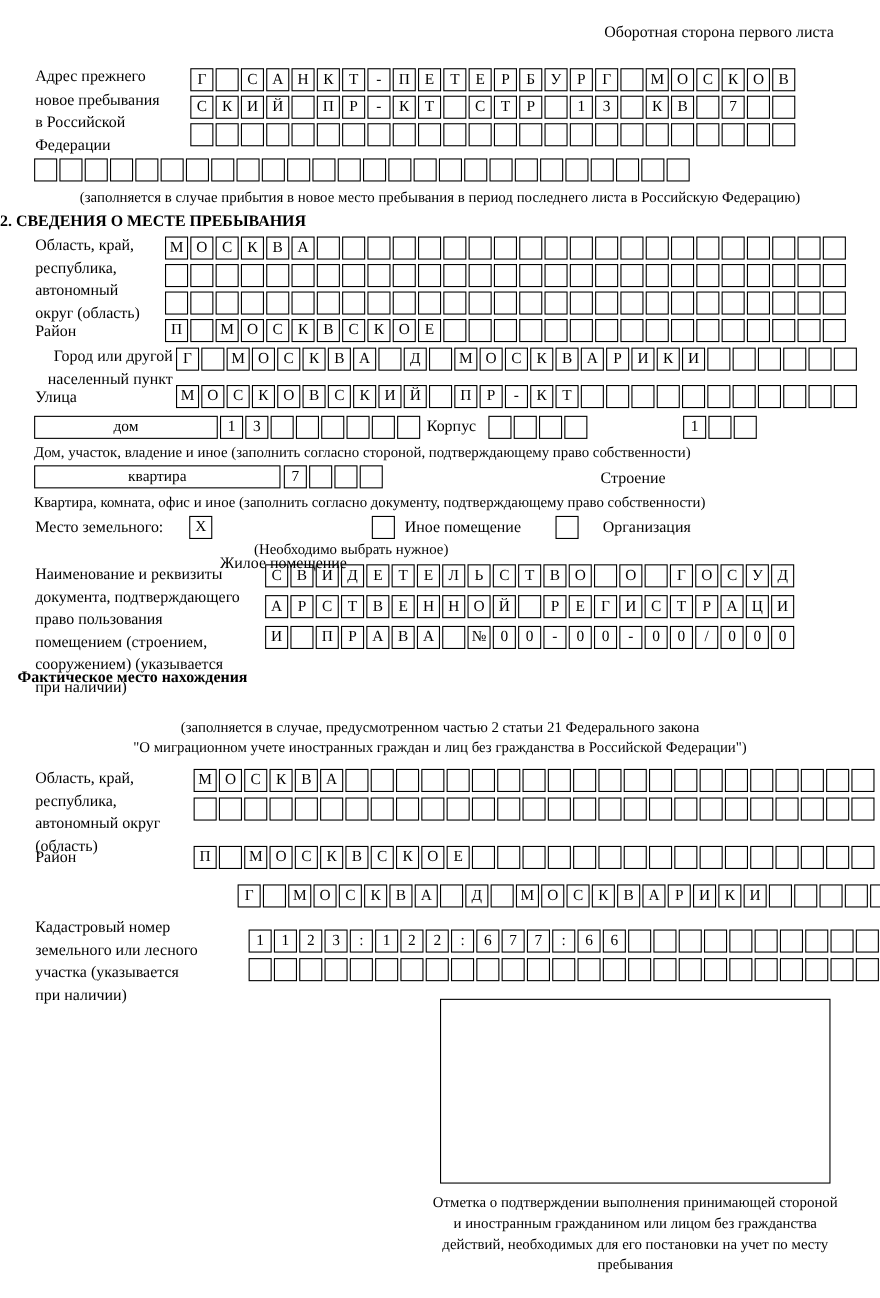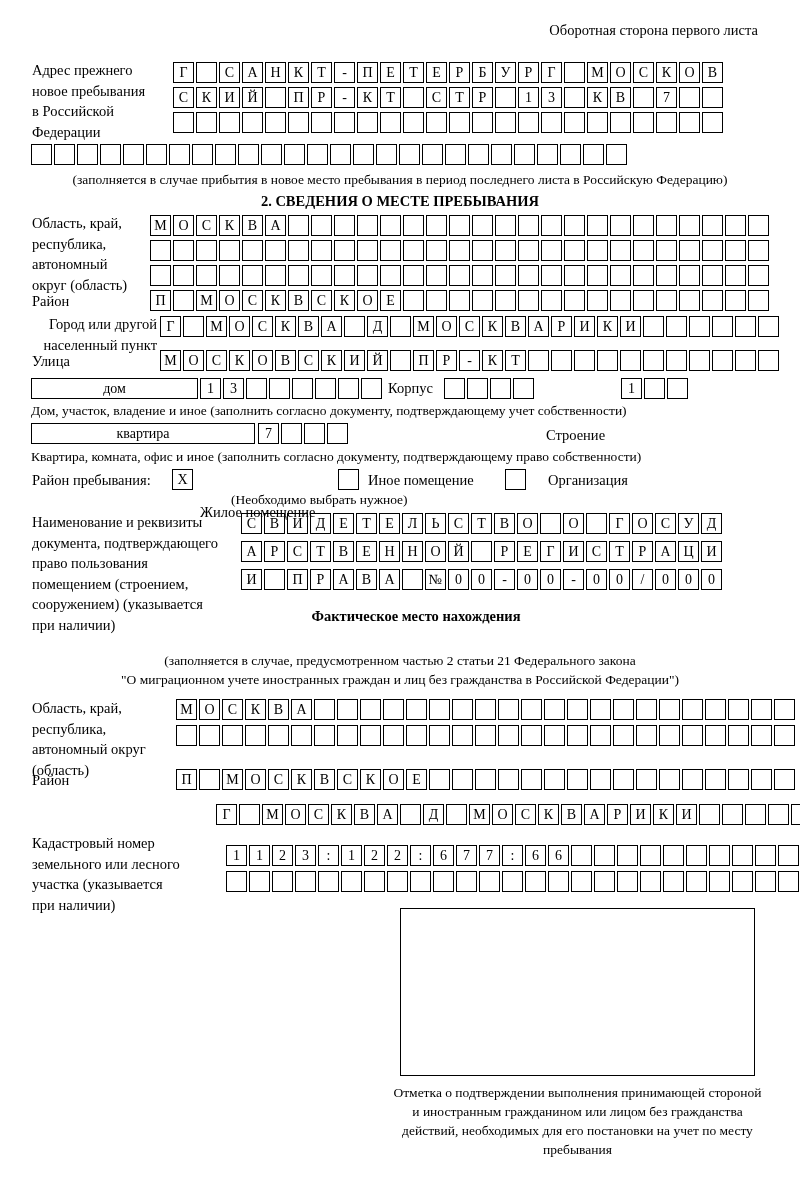--- a/index.html
+++ b/index.html
@@ -39,21 +39,20 @@
   }
   .center-note {
     font-size: 13.5px;
     text-align: center;
     width: 100%;
     left: 0;
   }
   .section-title {
     font-size: 14.5px;
     font-weight: bold;
-    text-align: center;
     width: 100%;
     left: 0;
     font-family: Liberation Serif, serif;
   }
 
   
   .cells {
     display: flex;
     flex-direction: row;
   }
@@ -432,32 +431,32 @@
       <div class="cell"></div>
       <div class="cell"></div>
     </div>
   <div class="abs inline-label" style="left:546px; top:378px;margin-top:47px;">Строение</div>
   <div class="abs cells" id="s2-stroenie" style="left:621px; top:378px;">
       <div class="cell">1</div>
       <div class="cell"></div>
       <div class="cell"></div>
     </div>
 
-  <div class="abs label-sm" style="left:31px; top:401px;">Дом, участок, владение и иное (заполнить согласно документу, подтверждающему учет собственности)</div>
+  <div class="abs label-sm" style="left:31px; top:401px;">Дом, участок, владение и иное (заполнить согласно стороной, подтверждающему право собственности)</div>
 
   <div class="abs wbox" style="left:31px; top:423px; width:224px;">квартира</div>
   <div class="abs cells" id="s2-flat" style="left:258px; top:423px;">
       <div class="cell">7</div>
       <div class="cell"></div>
       <div class="cell"></div>
       <div class="cell"></div>
     </div>
   <div class="abs label-sm" style="left:31px; top:447px;text-align:right;">Квартира, комната, офис и иное (заполнить согласно документу, подтверждающему право собственности)</div>
 
-  <div class="abs inline-label" style="left:32px; top:470px;">Район пребывания:</div>
+  <div class="abs inline-label" style="left:32px; top:470px;">Место земельного:</div>
   <div class="abs checkbox" style="left:172px; top:469px;">X</div>
   <div class="abs inline-label" style="left:200px; top:470px;margin-top:32px;">Жилое помещение</div>
   <div class="abs checkbox" style="left:338px; top:469px;"></div>
   <div class="abs inline-label" style="left:368px; top:470px;">Иное помещение</div>
   <div class="abs checkbox" style="left:505px; top:469px;"></div>
   <div class="abs inline-label" style="left:548px; top:470px;">Организация</div>
   <div class="abs label-sm" style="left:231px; top:490px;">(Необходимо выбрать нужное)</div>
 
   <div class="abs label" style="left:32px; top:512px; width:205px;">Наименование и реквизиты
 документа, подтверждающего

